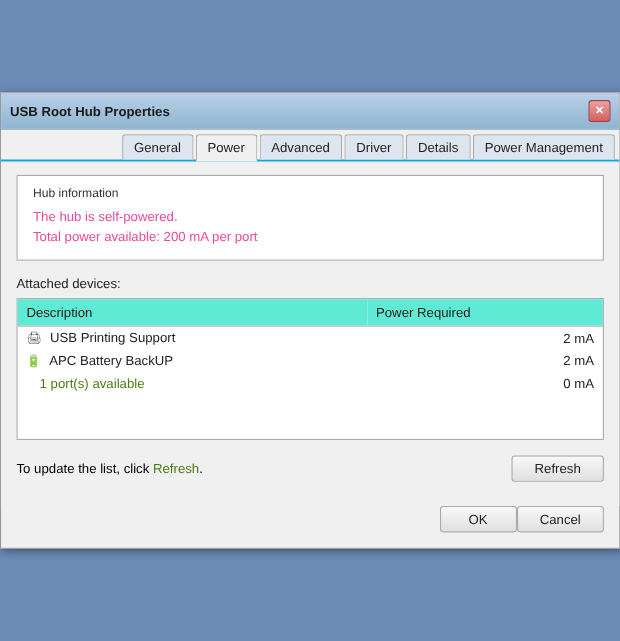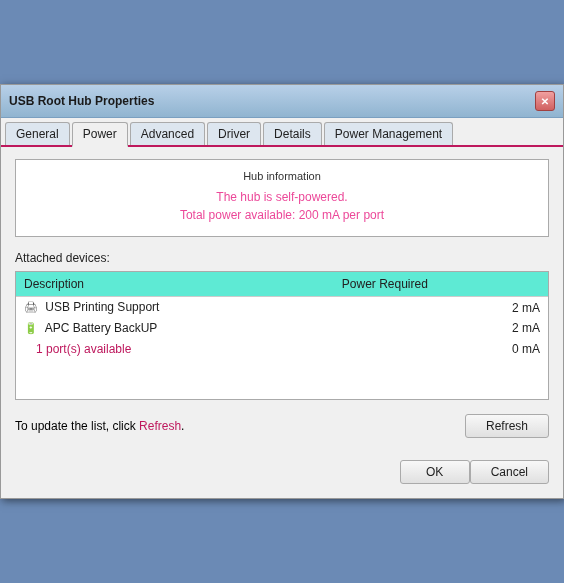--- a/index.html
+++ b/index.html
@@ -49,22 +49,23 @@
       justify-content: center;
       font-size: 10px;
       color: white;
       font-weight: bold;
     }
 
     .tabs-bar {
       display: flex;
       padding: 4px 4px 0 4px;
       background: #f0f0f0;
-      border-bottom: 2px solid #be185d;
+      border-bottom: 2px solid #0ea5e9;
       gap: 2px;
+      justify-content: flex-end;
     }
 
     .tab {
       padding: 4px 10px;
       background: #dde6ef;
       border: 1px solid #aaa;
       border-bottom: none;
       cursor: pointer;
       font-size: 12px;
       color: #222;
@@ -82,21 +83,20 @@
     .content {
       padding: 12px 14px;
       background: #f0f0f0;
     }
 
     .hub-info-box {
       border: 1px solid #aaa;
       background: white;
       padding: 10px 14px;
       margin-bottom: 14px;
-      text-align: center;
     }
 
     .hub-info-title {
       font-size: 11px;
       color: #333;
       margin-bottom: 8px;
     }
 
     .hub-info-text {
       font-size: 12px;
@@ -164,21 +164,21 @@
     .apc-icon {
       color: #2a8a2a;
       font-size: 11px;
     }
 
     .indent-row td {
       padding-left: 20px !important;
     }
 
     .available-text {
-      color: #be185d;
+      color: #4d7c0f;
       font-size: 12px;
     }
 
     .footer {
       display: flex;
       justify-content: flex-end;
       align-items: center;
       gap: 0;
       padding: 0 14px 14px 14px;
     }

